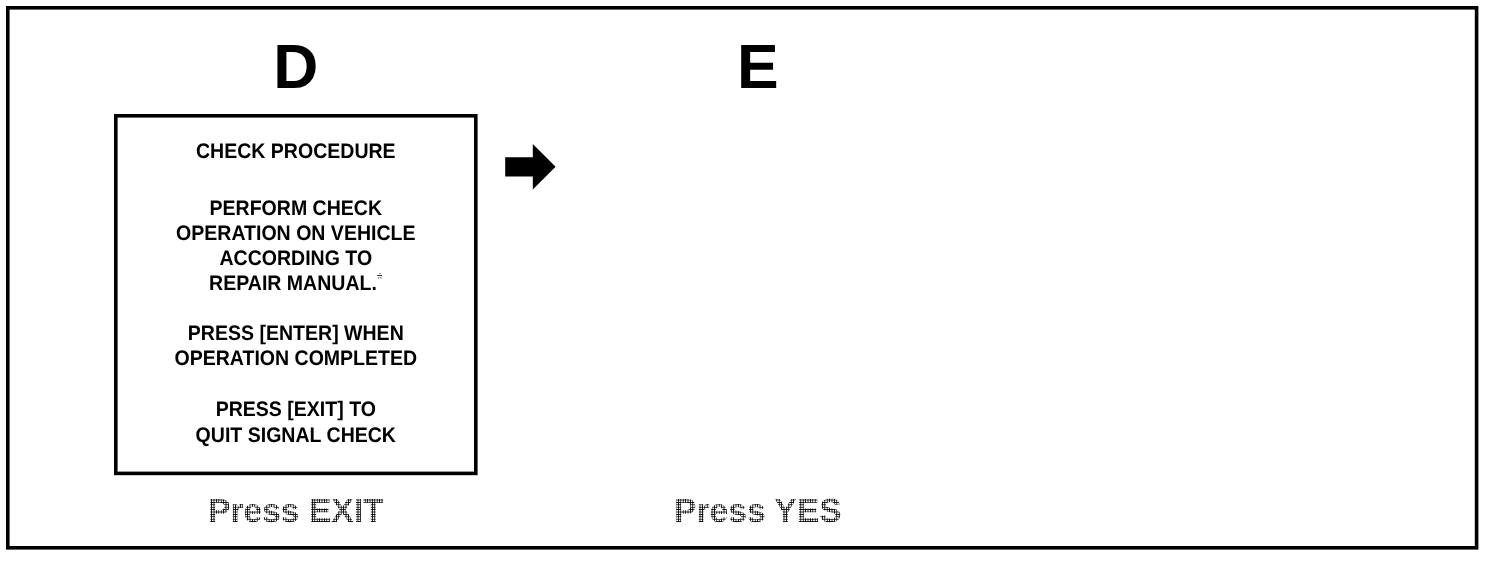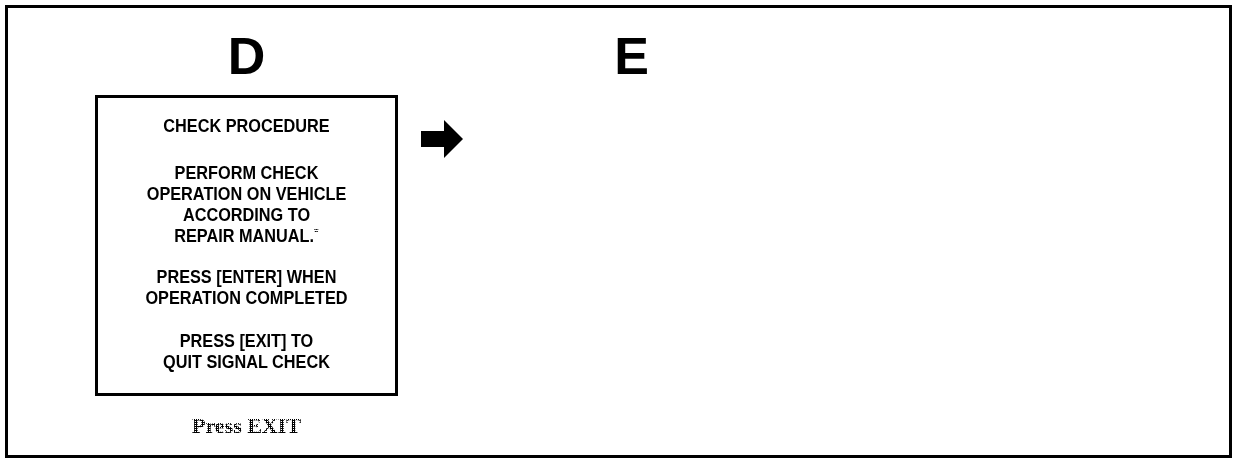--- a/index.html
+++ b/index.html
@@ -86,24 +86,24 @@
   .tblock.mixed {
     font-size: 17px;
   }
 
   
   .caption {
     position: absolute;
     top: 405px;
     width: 303px;
     text-align: center;
-    font-size: 22px;
+    font-size: 28px;
     line-height: 25px;
     font-weight: bold;
-    font-family: Liberation Serif, serif;
+    font-family: Liberation Sans, sans-serif;
     color: #000000;
     -webkit-text-fill-color: transparent;
     background-image:
       repeating-linear-gradient(0deg,
         #000 0px, #000 1px, transparent 1px, transparent 2px),
       repeating-linear-gradient(90deg,
         #000 0px, #000 1px, transparent 1px, transparent 2px);
     background-size: 2px 2px, 2px 2px;
     background-position: 0 0, 1px 1px;
     -webkit-background-clip: text;
@@ -172,16 +172,17 @@
       <svg width="46" height="46" viewBox="0 0 46 46" xmlns="http://www.w3.org/2000/svg">
         <path d="M2 15 H25 V4 L44 23 L25 42 V31 H2 Z" fill="#000000"></path>
       </svg>
     </div>
 
     <div class="panel-group" style="left:472px; top:0px; width:303px; height:448px;">
 
       <div class="panel-letter">E</div>
 
 
+      <div class="caption">Press YES</div>
     </div>
 
   </div>
 </div>
 
 </body></html>

